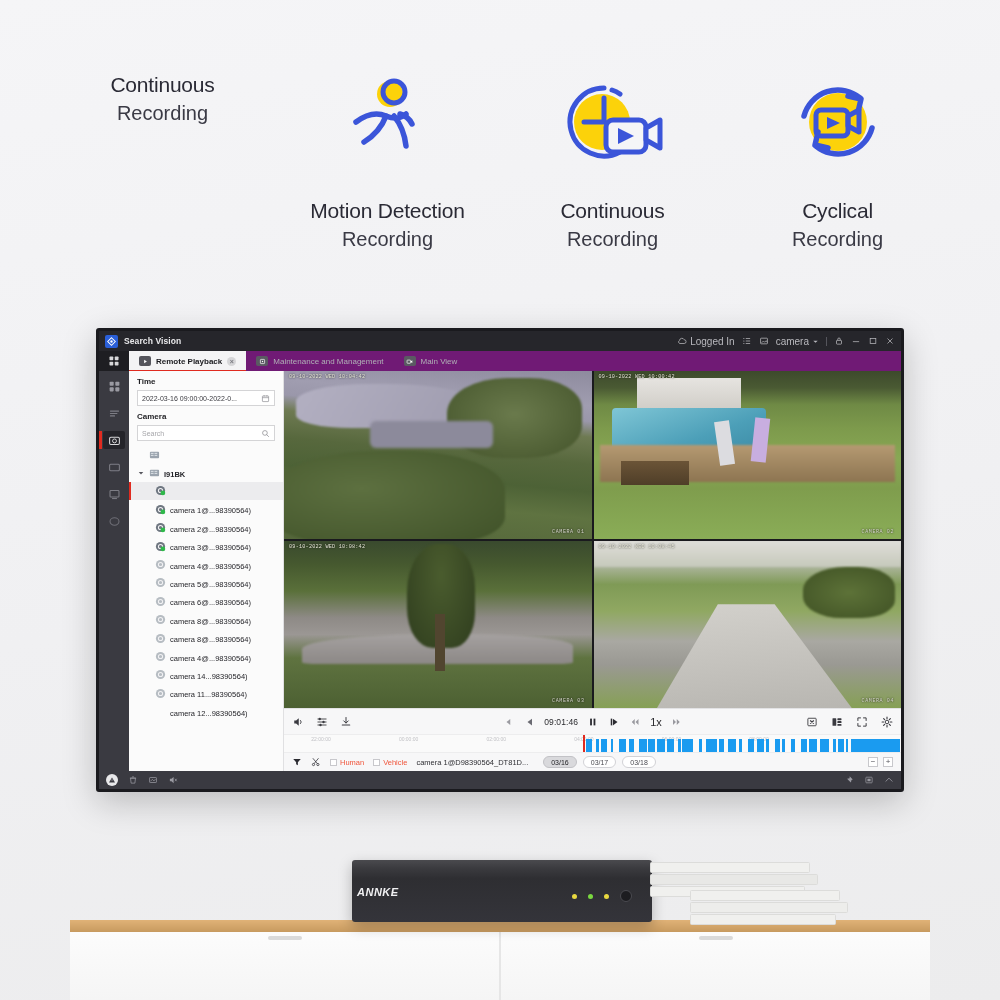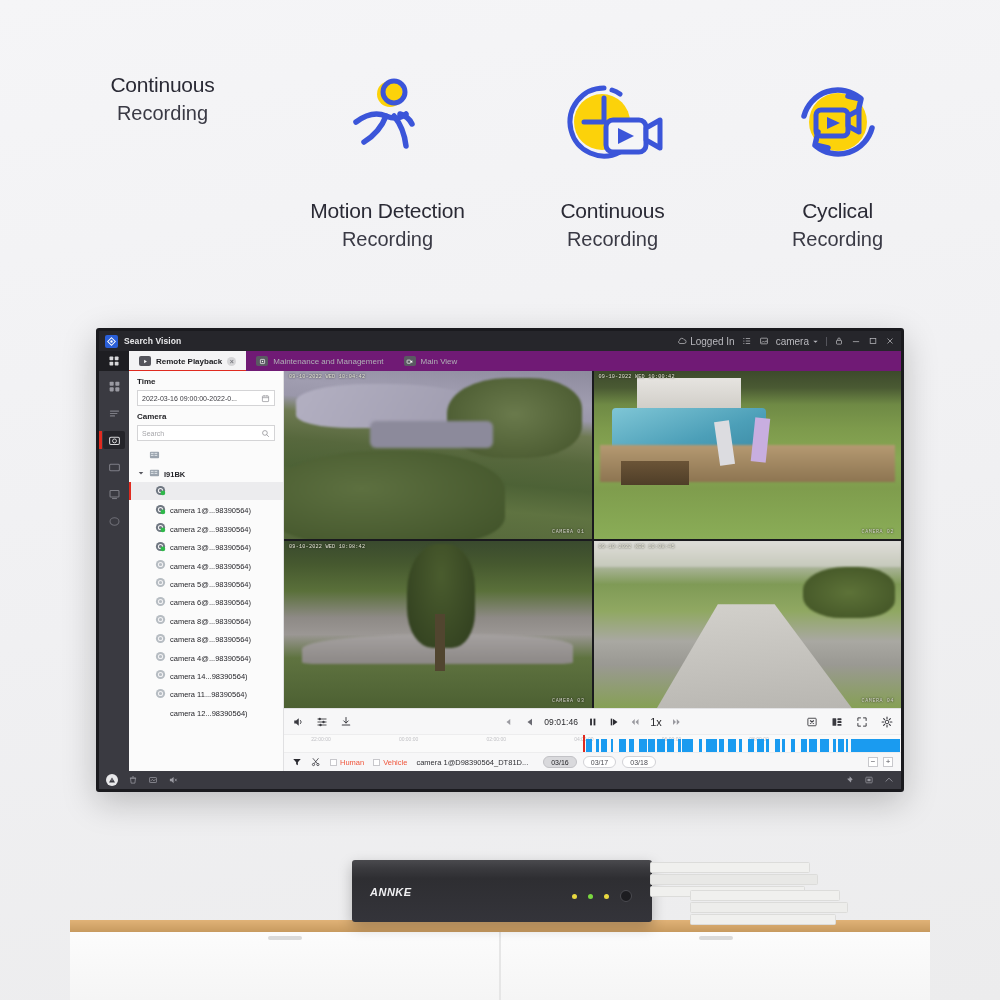--- a/index.html
+++ b/index.html
@@ -366,21 +366,21 @@
   .cab-handle {
     position: absolute; top: 4px; left: 50%; transform: translateX(-50%);
     width: 34px; height: 4px; background: #dadada; border-radius: 2px;
   }
   .nvr {
     position: absolute; left: 352px; top: 860px; width: 300px; height: 62px;
     background: linear-gradient(180deg,#4a4a4e 0%, #3a3a3e 14%, #2e2e32 30%, #34343a 100%);
     border-radius: 3px; box-shadow: 0 5px 14px rgba(0,0,0,0.25);
   }
   .nvr-brand {
-    position: absolute; left: 18px; top: 26px;
+    position: absolute; left: 5px; top: 26px;
     color: #f0f0f2; font-size: 11px; font-weight: bold;
     font-style: italic; letter-spacing: 0.5px;
   }
   .nvr-leds { position: absolute; right: 20px; top: 30px; display: flex; gap: 11px; align-items: center; }
   .led { width: 5px; height: 5px; border-radius: 50%; }
   .led.g { background: #7ad840; }
   .led.y { background: #e8d840; }
   .pwr { width: 12px; height: 12px; border-radius: 50%; background: #1c1c20; border: 1px solid #4a4a50; }
   .books {
     position: absolute; left: 650px; top: 862px; width: 170px; height: 60px;

